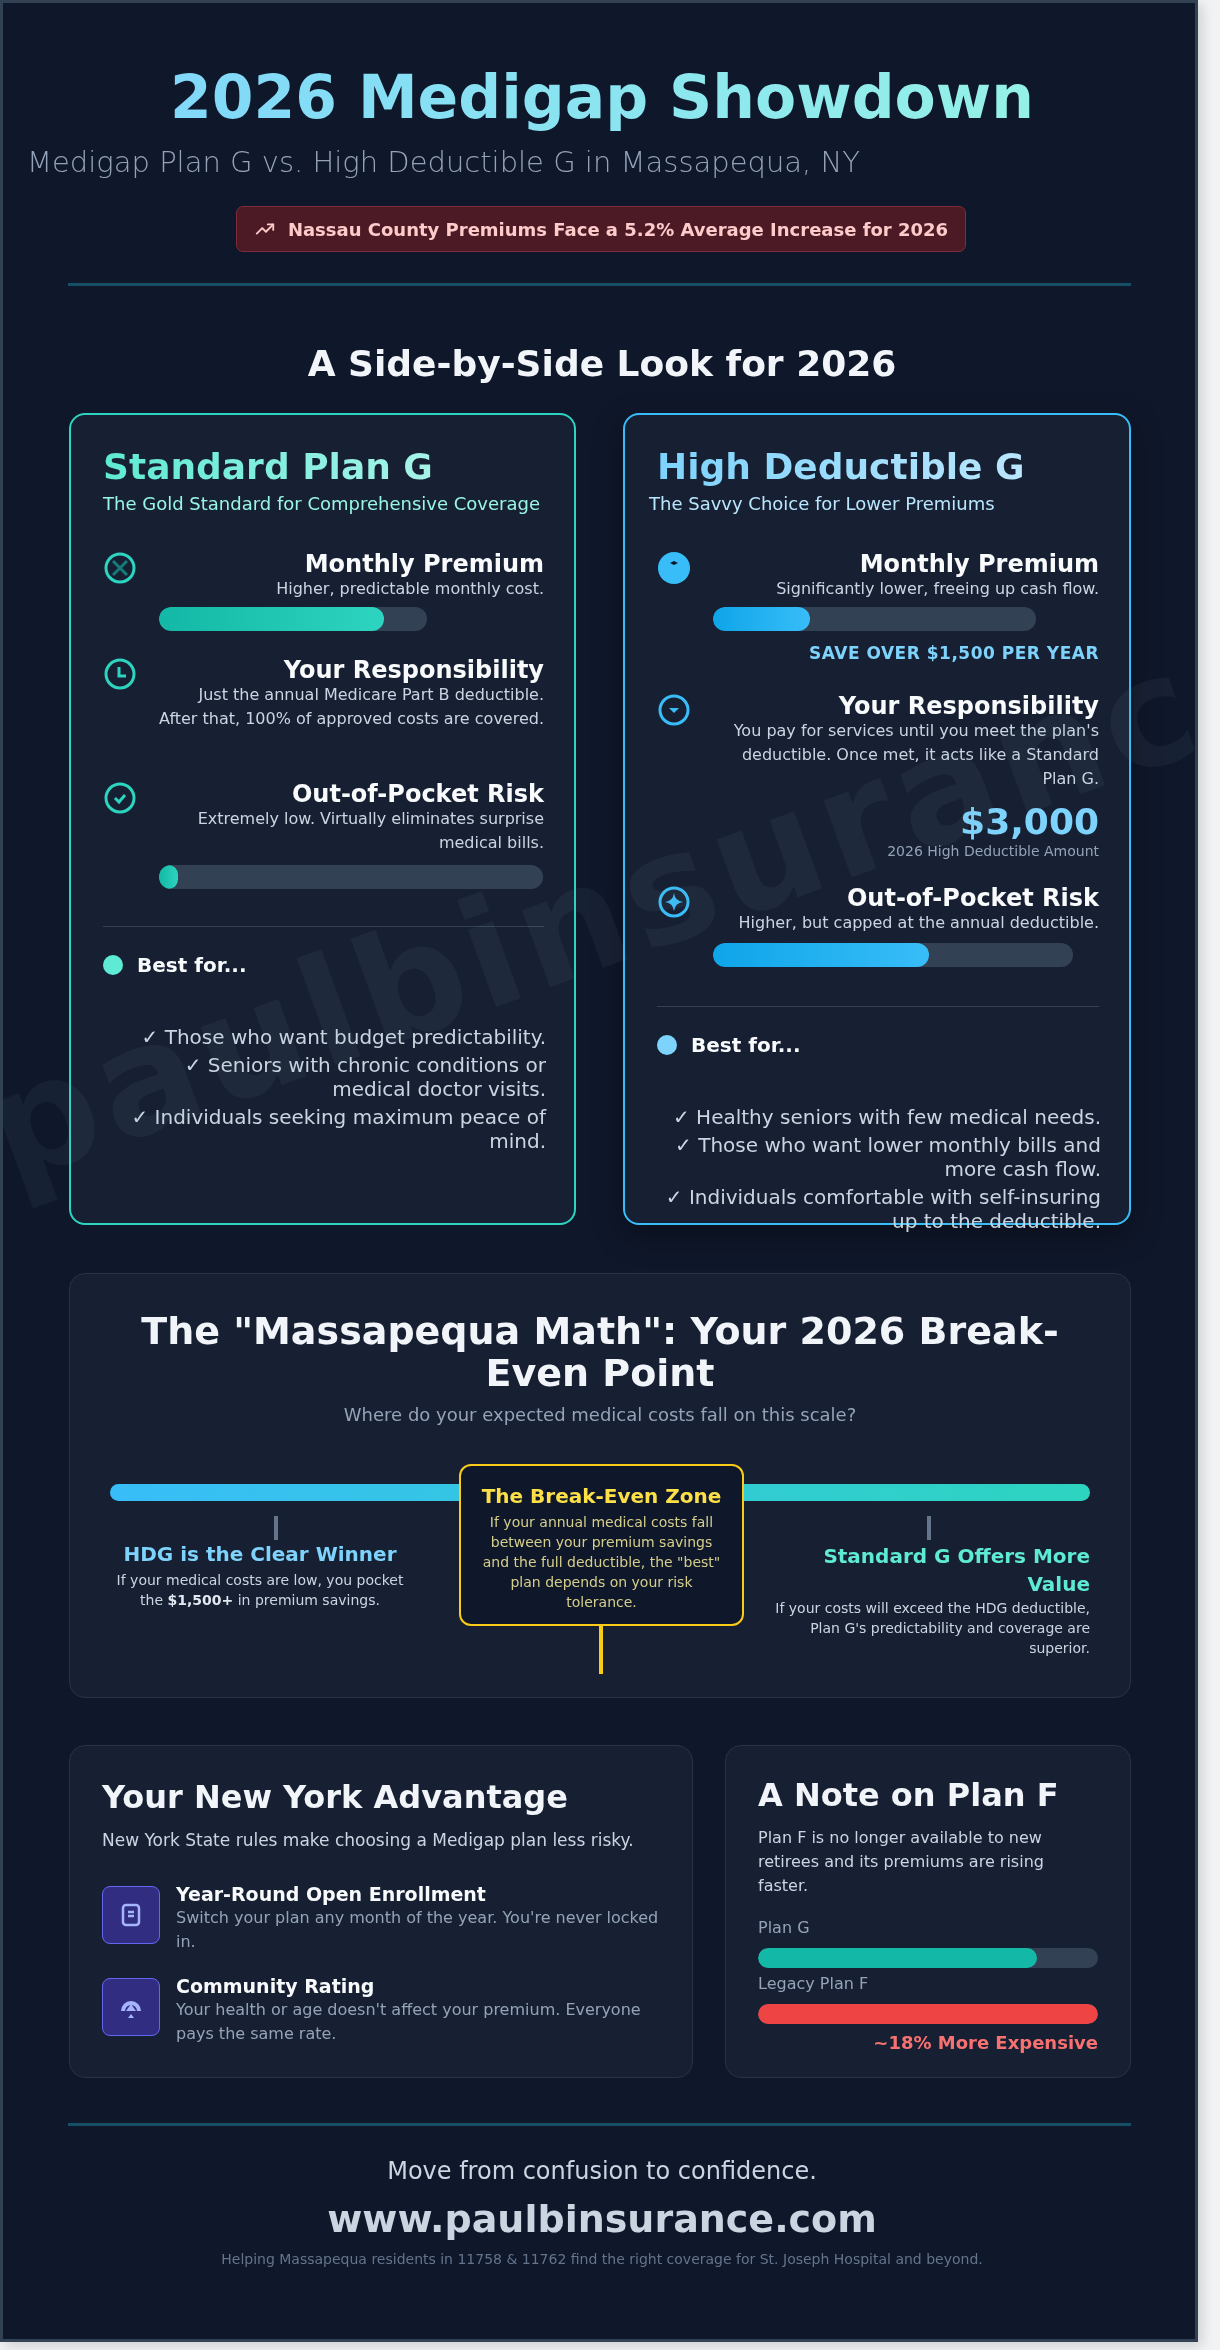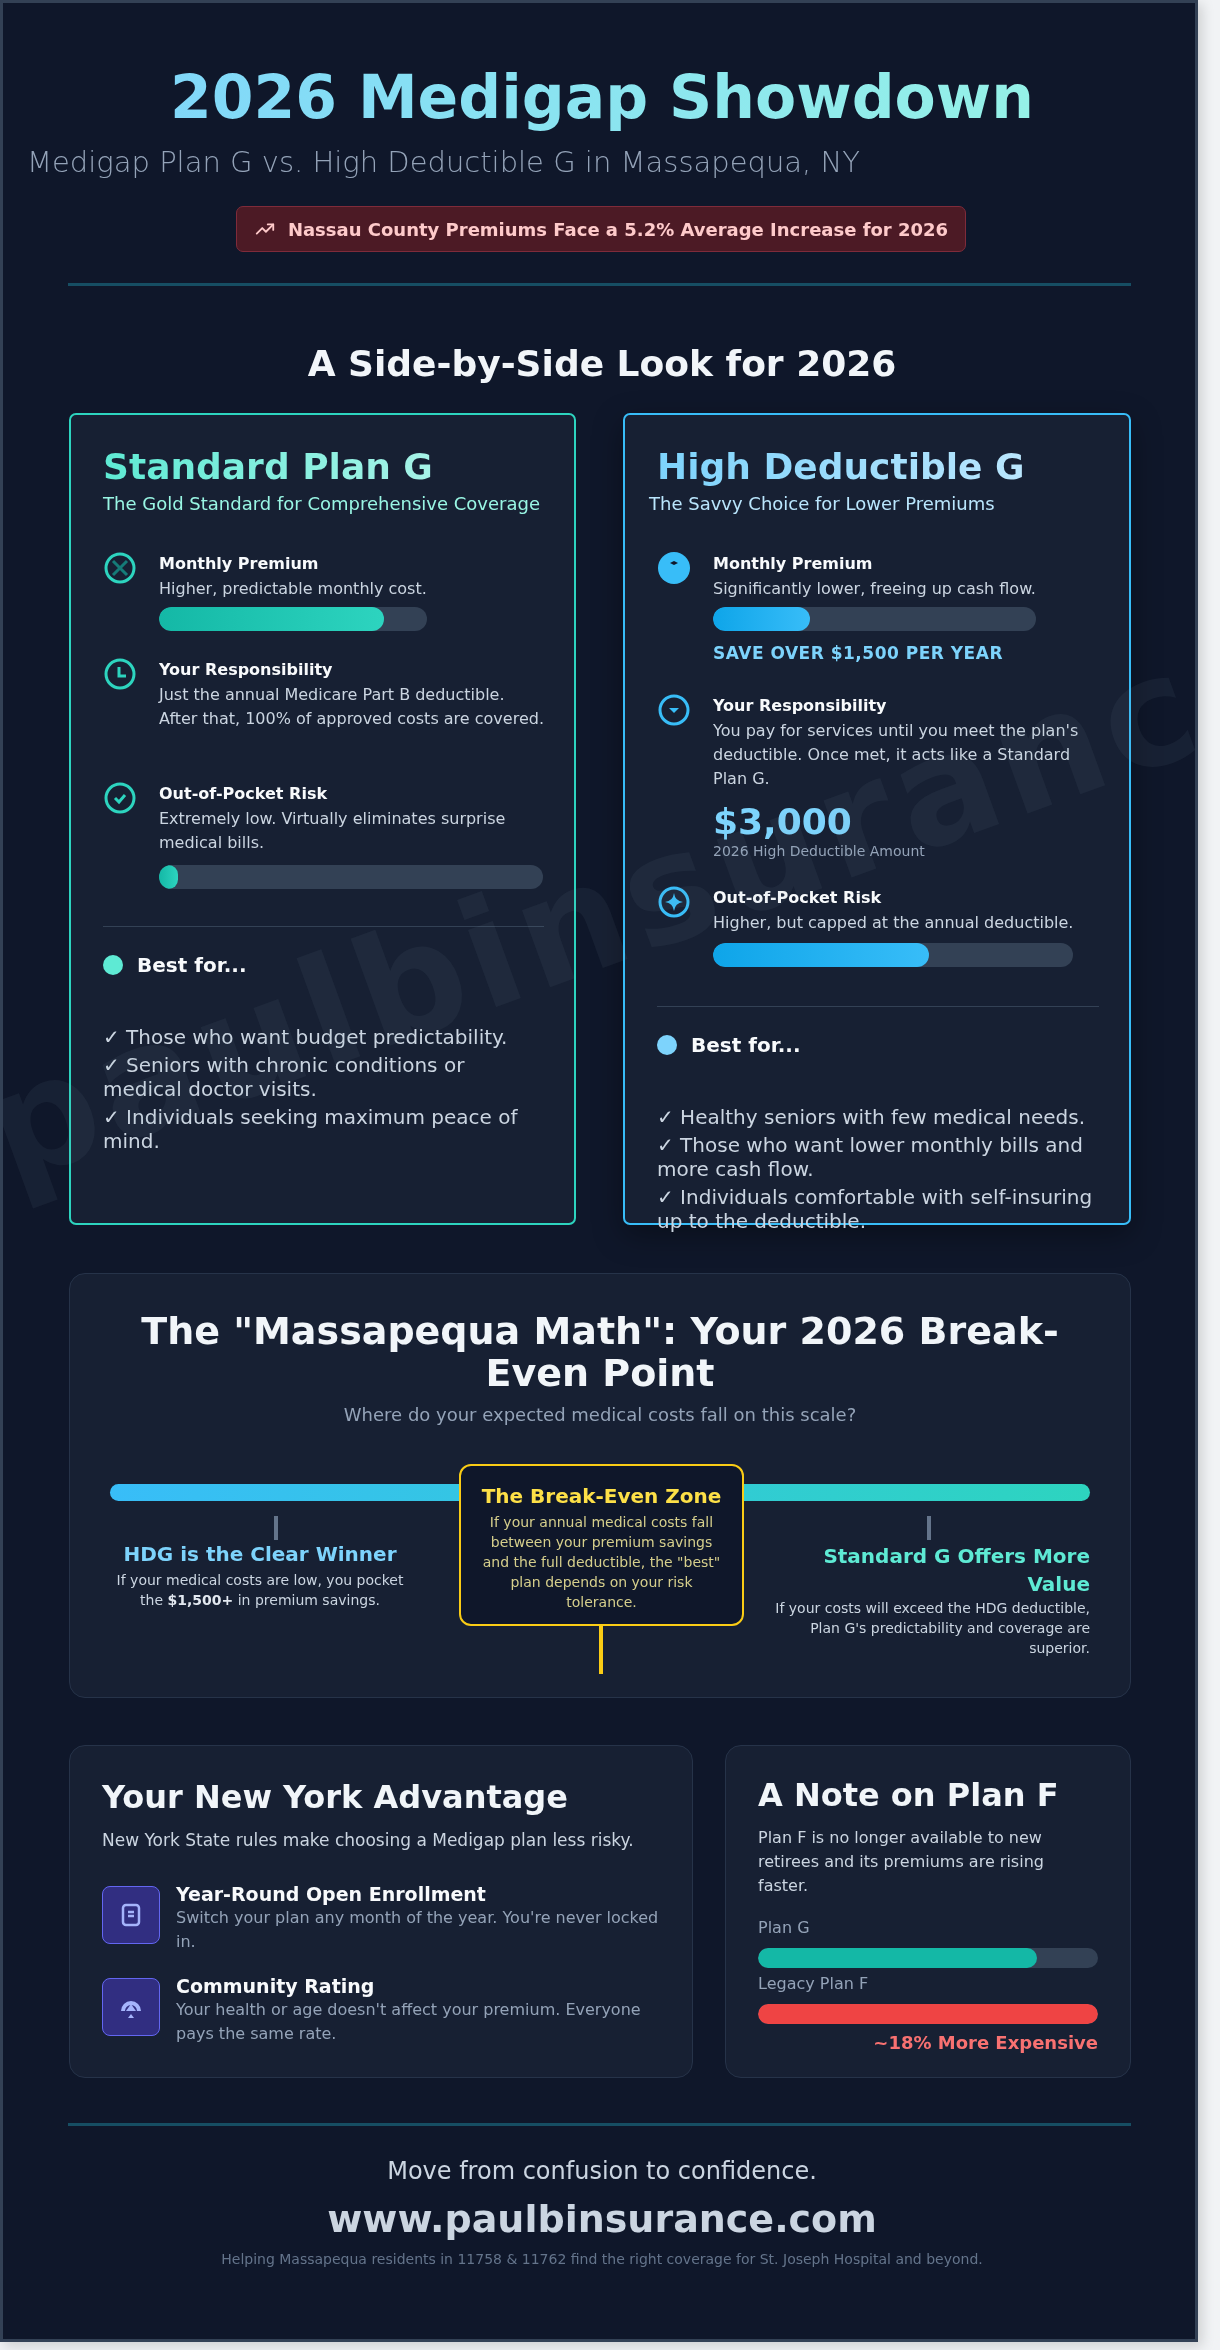--- a/index.html
+++ b/index.html
@@ -30,36 +30,36 @@
     left: 233px; top: 203px; width: 730px; height: 46px; background: #4c1a25;
     border: 1px solid #7f2b3a; border-radius: 7px; display: flex; align-items: center; justify-content: center; gap: 12px;
     color: #fecaca; font-weight: bold; font-size: 18px;
   }
   .alert svg { width: 22px; height: 22px; }
   .divider { height: 3px; background: #164e63; left: 65px; width: 1063px; }
 
   .section-h { left: 0; width: 1198px; top: 340px; font-size: 36px; font-weight: bold; color: #f1f5f9; text-align: center; }
 
   .card {
-    position: absolute; background: #172033; border-radius: 7px; z-index: 1;
+    position: absolute; background: #172033; border-radius: 16px; z-index: 1; text-align: right;
   }
   .card.std { left: 66px; top: 410px; width: 507px; height: 812px; border: 2px solid #2dd4bf; }
   .card.hdg { left: 620px; top: 410px; width: 508px; height: 812px; border: 2px solid #38bdf8; box-shadow: 0 10px 30px rgba(0,0,0,0.35); }
 
   .card-title { position: absolute; font-size: 36px; font-weight: bold; line-height: 44px; }
   .std .card-title { background: linear-gradient(90deg,#5eead4,#a7f3e8); -webkit-background-clip: text; background-clip: text; color: transparent; }
   .hdg .card-title { background: linear-gradient(90deg,#7dd3fc,#bae6fd); -webkit-background-clip: text; background-clip: text; color: transparent; }
   .card-sub { position: absolute; font-size: 18px; }
   .std .card-sub { color: #99f6e4; }
   .hdg .card-sub { color: #bae6fd; }
 
   .feat { position: absolute; left: 32px; right: 30px; }
   .feat .ico { position: absolute; left: 0; top: 0; width: 34px; height: 34px; }
   .feat .body { margin-left: 56px; }
-  .feat h4 { font-size: 16px; font-weight: bold; color: #f8fafc; line-height: 26px; }
+  .feat h4 { font-size: 24px; font-weight: bold; color: #f8fafc; line-height: 26px; }
   .feat p { font-size: 16px; color: #cbd5e1; line-height: 24px; }
   .bar { height: 24px; border-radius: 12px; background: #334155; position: relative; overflow: hidden; margin-top: 6px; }
   .bar .fill { position: absolute; left: 0; top: 0; bottom: 0; border-radius: 12px; }
   .fill.teal { background: linear-gradient(90deg,#14b8a6,#2dd4bf); }
   .fill.blue { background: linear-gradient(90deg,#0ea5e9,#38bdf8); }
   .save { color: #7dd3fc; font-weight: bold; font-size: 17px; margin-top: 12px; letter-spacing: 0.5px; }
   .bigval { font-size: 36px; font-weight: bold; color: #7dd3fc; margin-top: 10px; line-height: 42px; }
   .bigval-sub { font-size: 14px; color: #94a3b8; }
 
   .sep { position: absolute; left: 32px; right: 30px; height: 1px; background: #334155; }

